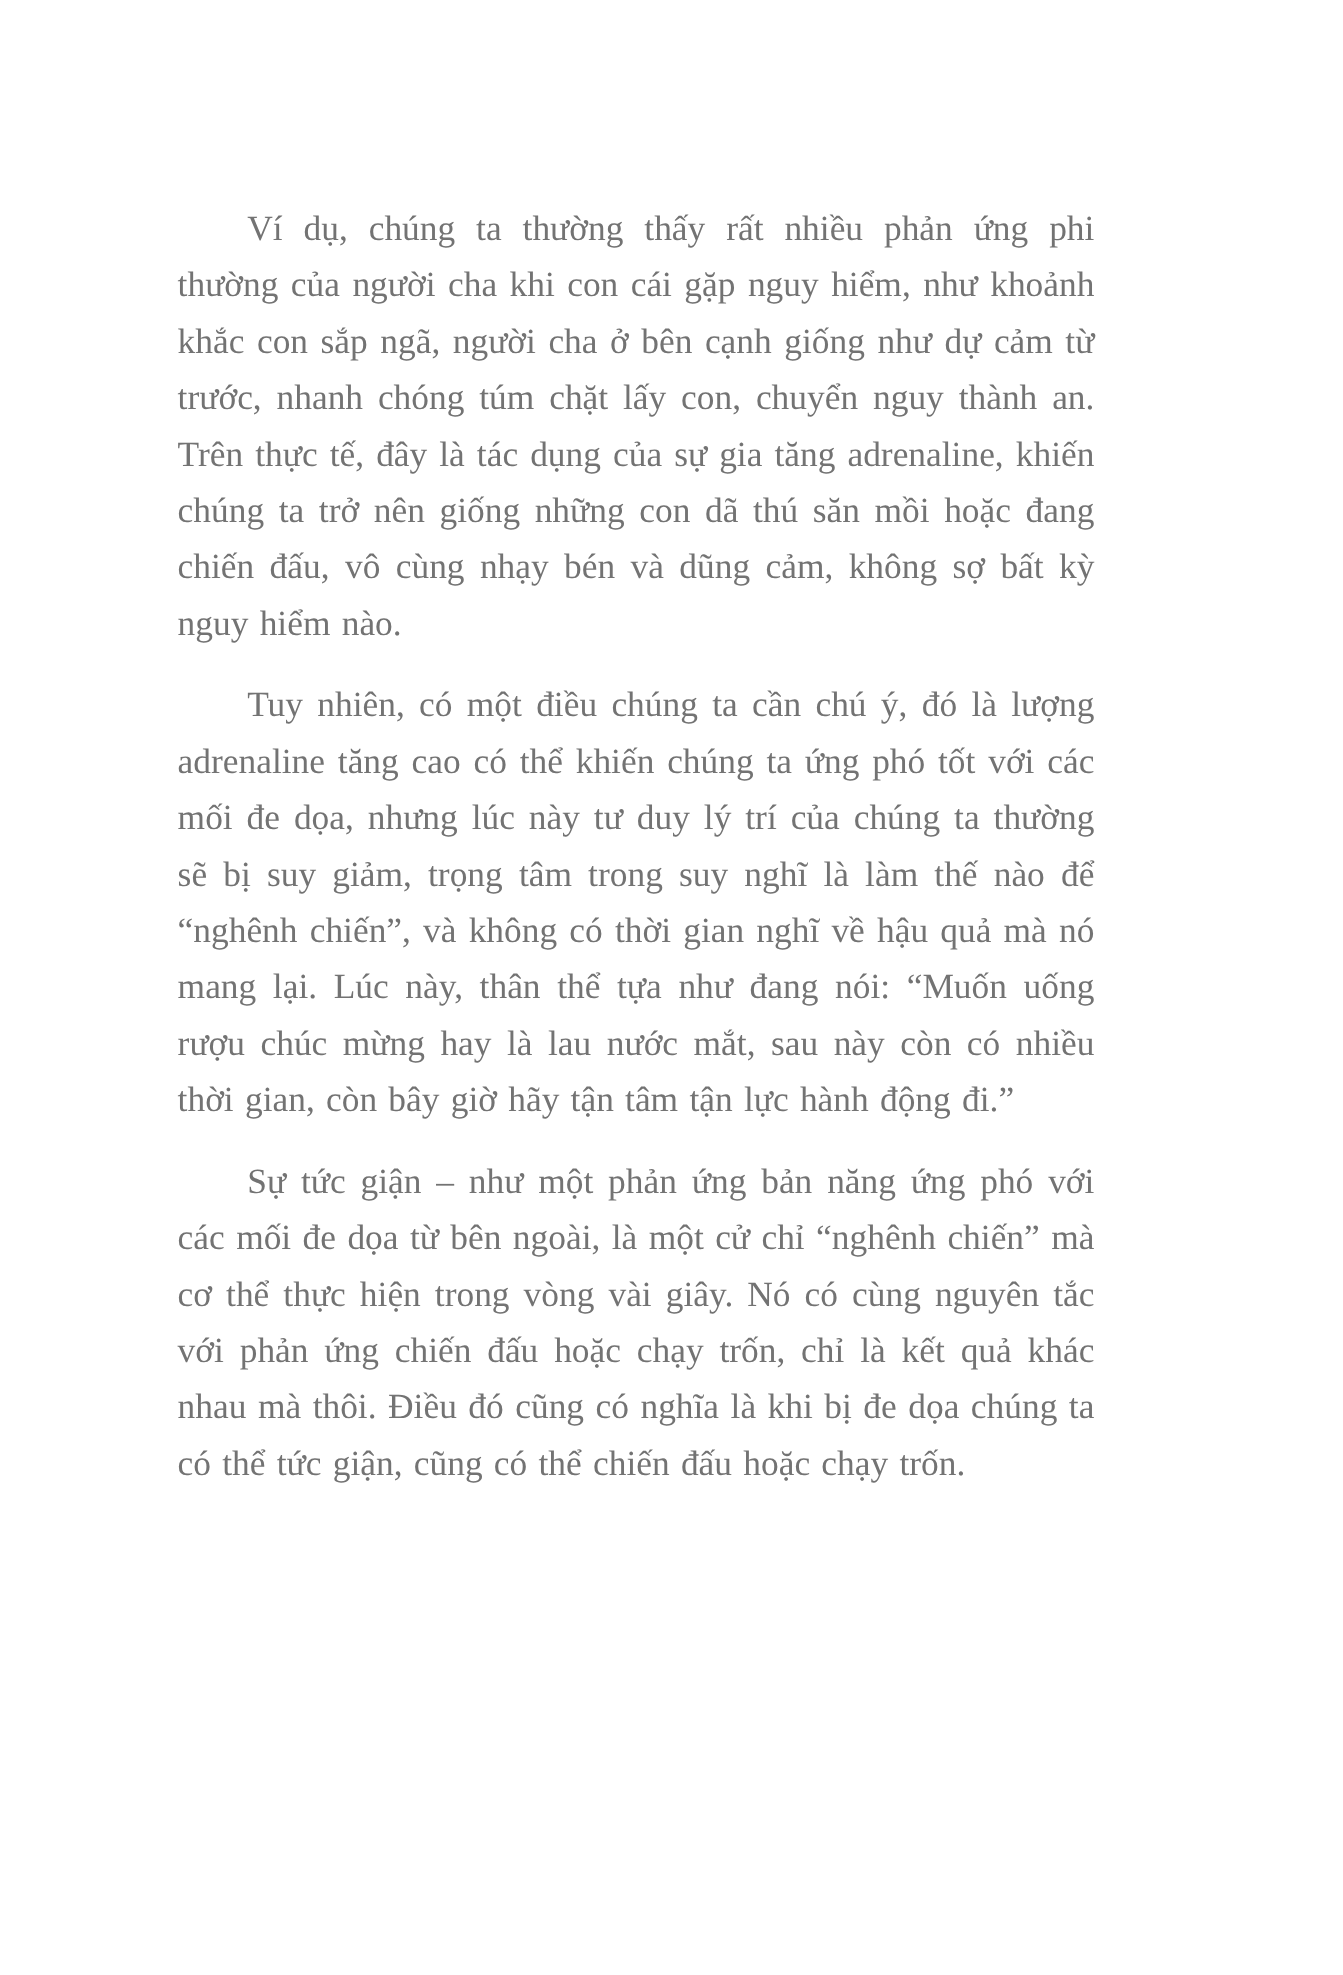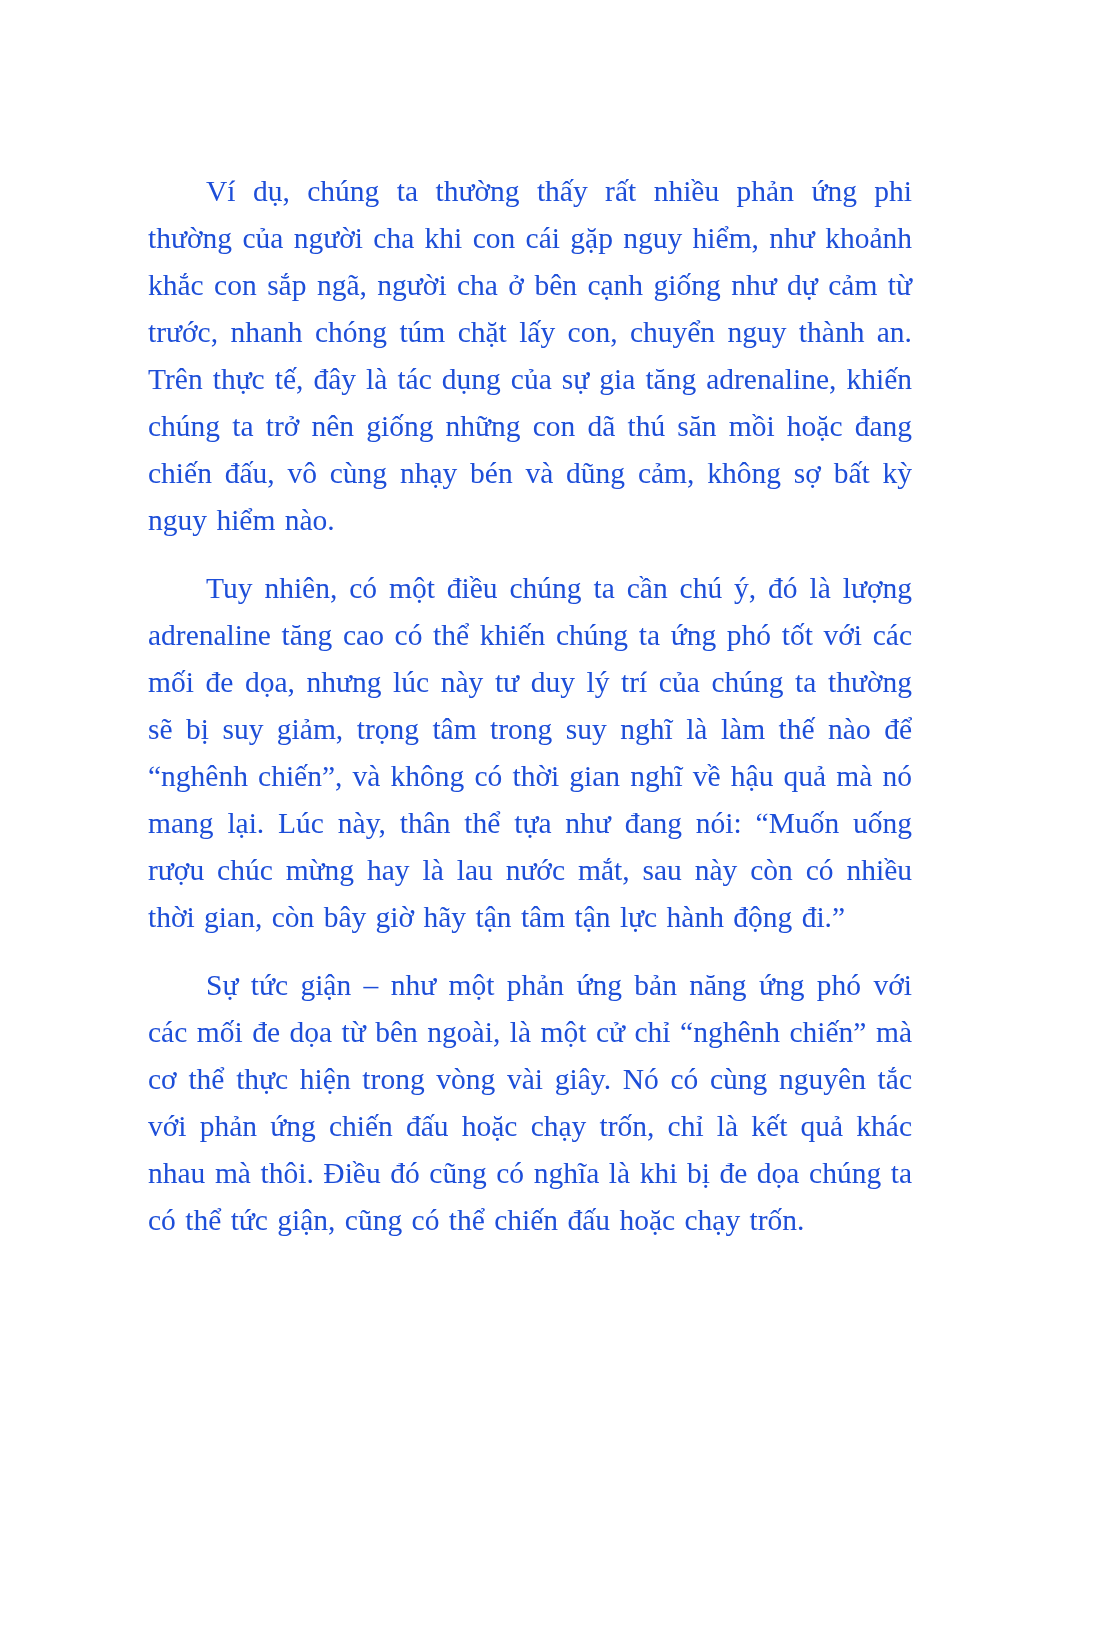--- a/index.html
+++ b/index.html
@@ -55,21 +55,21 @@
     font-weight: 700;
     letter-spacing: 0.6px;
     color: #8d8d8d;
     text-transform: uppercase;
   }
   .body-text {
     position: absolute;
     top: 168px;
     left: 148px;
     width: 764px;
-    color: #1d4ed8;
+    color: #737373;
     font-size: 29.5px;
     line-height: 47px;
     text-align: justify;
   }
   .body-text p {
     margin: 0 0 21px 0;
     text-indent: 58px;
     word-spacing: 2px;
   }
 </style>

